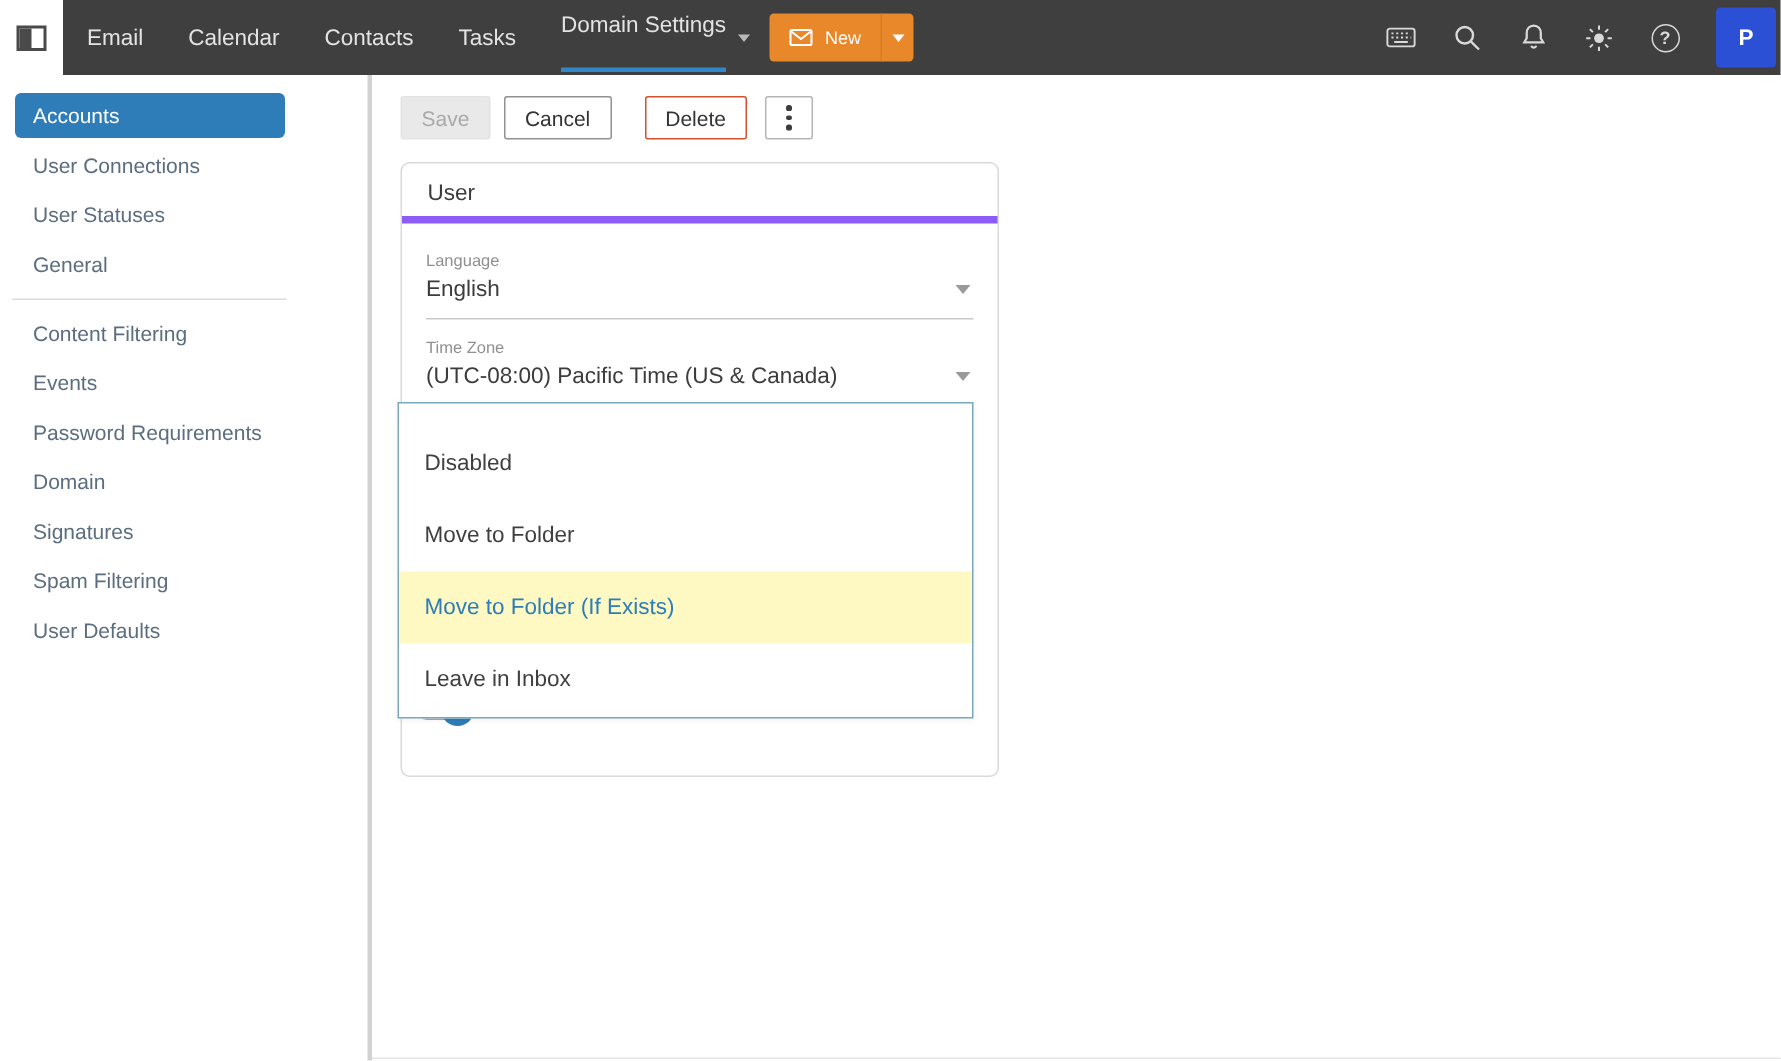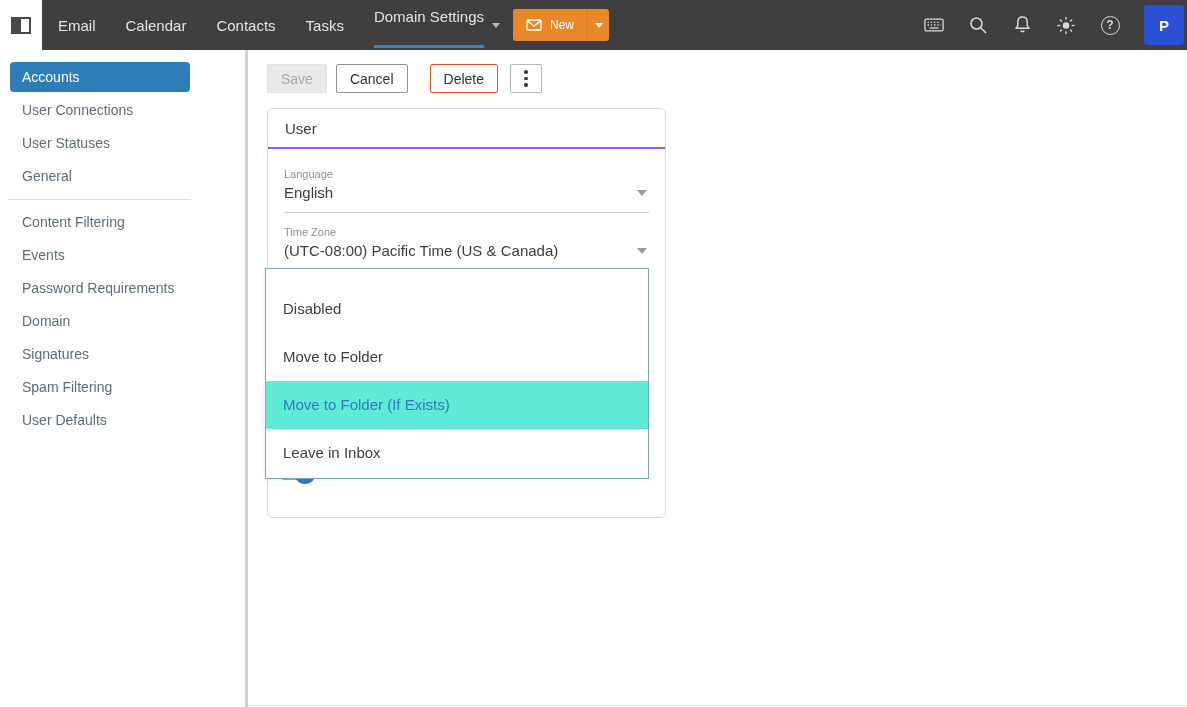--- a/index.html
+++ b/index.html
@@ -54,42 +54,42 @@
   .btn-save { background:#e9e9e9; color:#a9a9a9; border:1px solid #e3e3e3; margin-right:9px; cursor:default; }
   .btn-cancel { border:1px solid #919191; color:#333; margin-right:22px; }
   .btn-delete { border:1px solid #d2512d; color:#333; margin-right:12px; }
   .btn-kebab { width:32px; border:1px solid #b5b5b5; display:flex; flex-direction:column;
                align-items:center; justify-content:center; gap:3px; }
   .btn-kebab i { width:3.5px; height:3.5px; border-radius:50%; background:#3c3c3c; }
 
   
   .card { position:absolute; left:267px; top:108px; width:399px; height:410px; background:#fff;
           border:1px solid #d9d9d9; border-radius:6px; }
-  .card-header { height:40px; border-bottom:2px solid #8b5cf6; line-height:40px; padding-left:17px;
+  .card-header { height:40px; border-bottom:5px solid #8b5cf6; line-height:40px; padding-left:17px;
                  font-size:15px; color:#3c3c3c; cursor:pointer; }
   .field { position:relative; margin:0 16px; border-bottom:1px solid #c9c9c9; cursor:pointer; }
   .field-1 { padding-top:19px; }
   .field-2 { padding-top:13px; }
   .field-label { font-size:11px; color:#909090; margin-bottom:4px; }
   .field-value { font-size:15px; color:#3c3c3c; padding-bottom:11px; }
   .field-caret { position:absolute; right:2px; bottom:16px; width:0; height:0;
                  border-left:5px solid transparent; border-right:5px solid transparent;
                  border-top:6px solid #9a9a9a; }
   .toggle-row { position:absolute; left:10px; top:356px; display:flex; align-items:center; cursor:pointer; }
   .toggle-track { width:34px; height:13px; border-radius:7px; background:#a8a8a8; position:relative; }
   .toggle-knob { position:absolute; right:-4px; top:-5px; width:22px; height:22px; border-radius:50%;
                  background:#2e7cb8; }
   .toggle-label { margin-left:14px; font-size:15px; color:#3f3f3f; }
 
   
   .dropdown { position:absolute; left:265px; top:268px; width:384px; height:211px; background:#fff;
               border:1px solid #7ba7ba; padding-top:16px; z-index:10;
               box-shadow:0 1px 4px rgba(0,0,0,0.07); }
   .option { height:48px; line-height:48px; padding-left:17px; font-size:15px; color:#3f3f3f; cursor:pointer; }
-  .option.highlighted { background:#5eead4; color:#2e7cb8; }
+  .option.highlighted { background:#fef9c3; color:#2e7cb8; }
 
   .bottom-line { position:absolute; left:248px; right:0; top:705px; height:1px; background:#e4e4e4; }
 </style>
 </head>
 <body>
 
 <div class="topnav">
   <div class="nav-items">
     <div class="nav-item">
       <span class="nav-item-label">Email</span>

